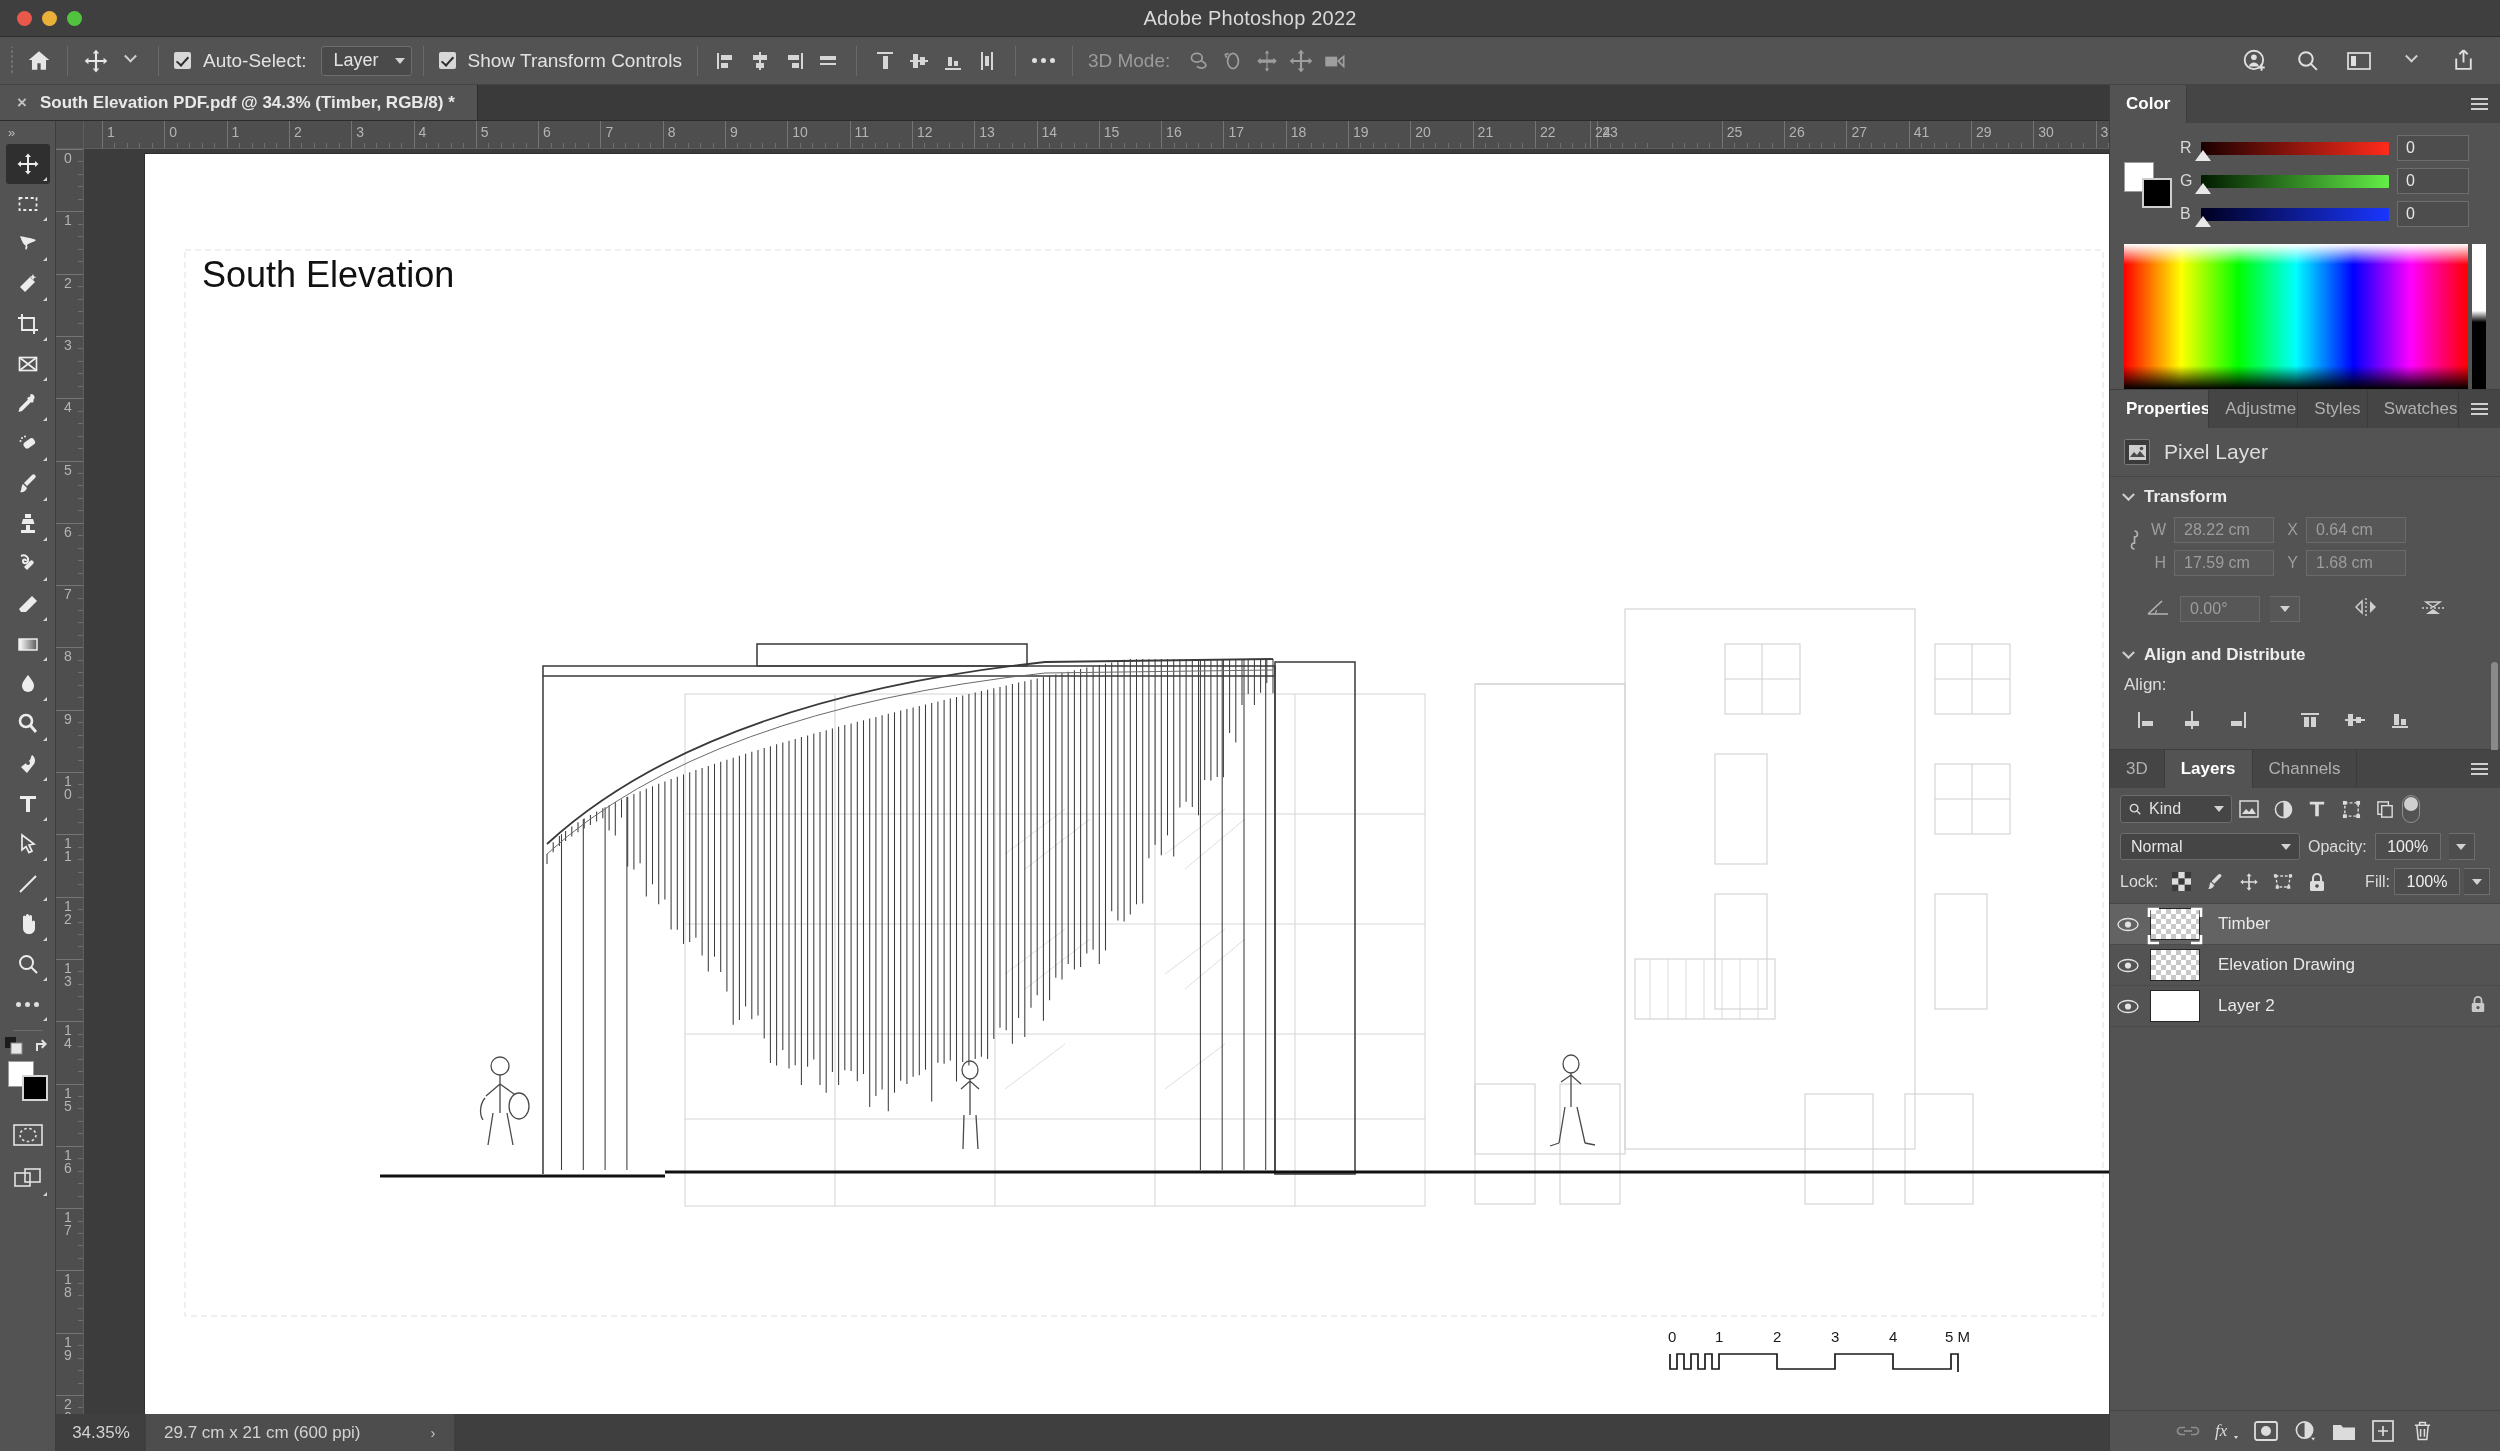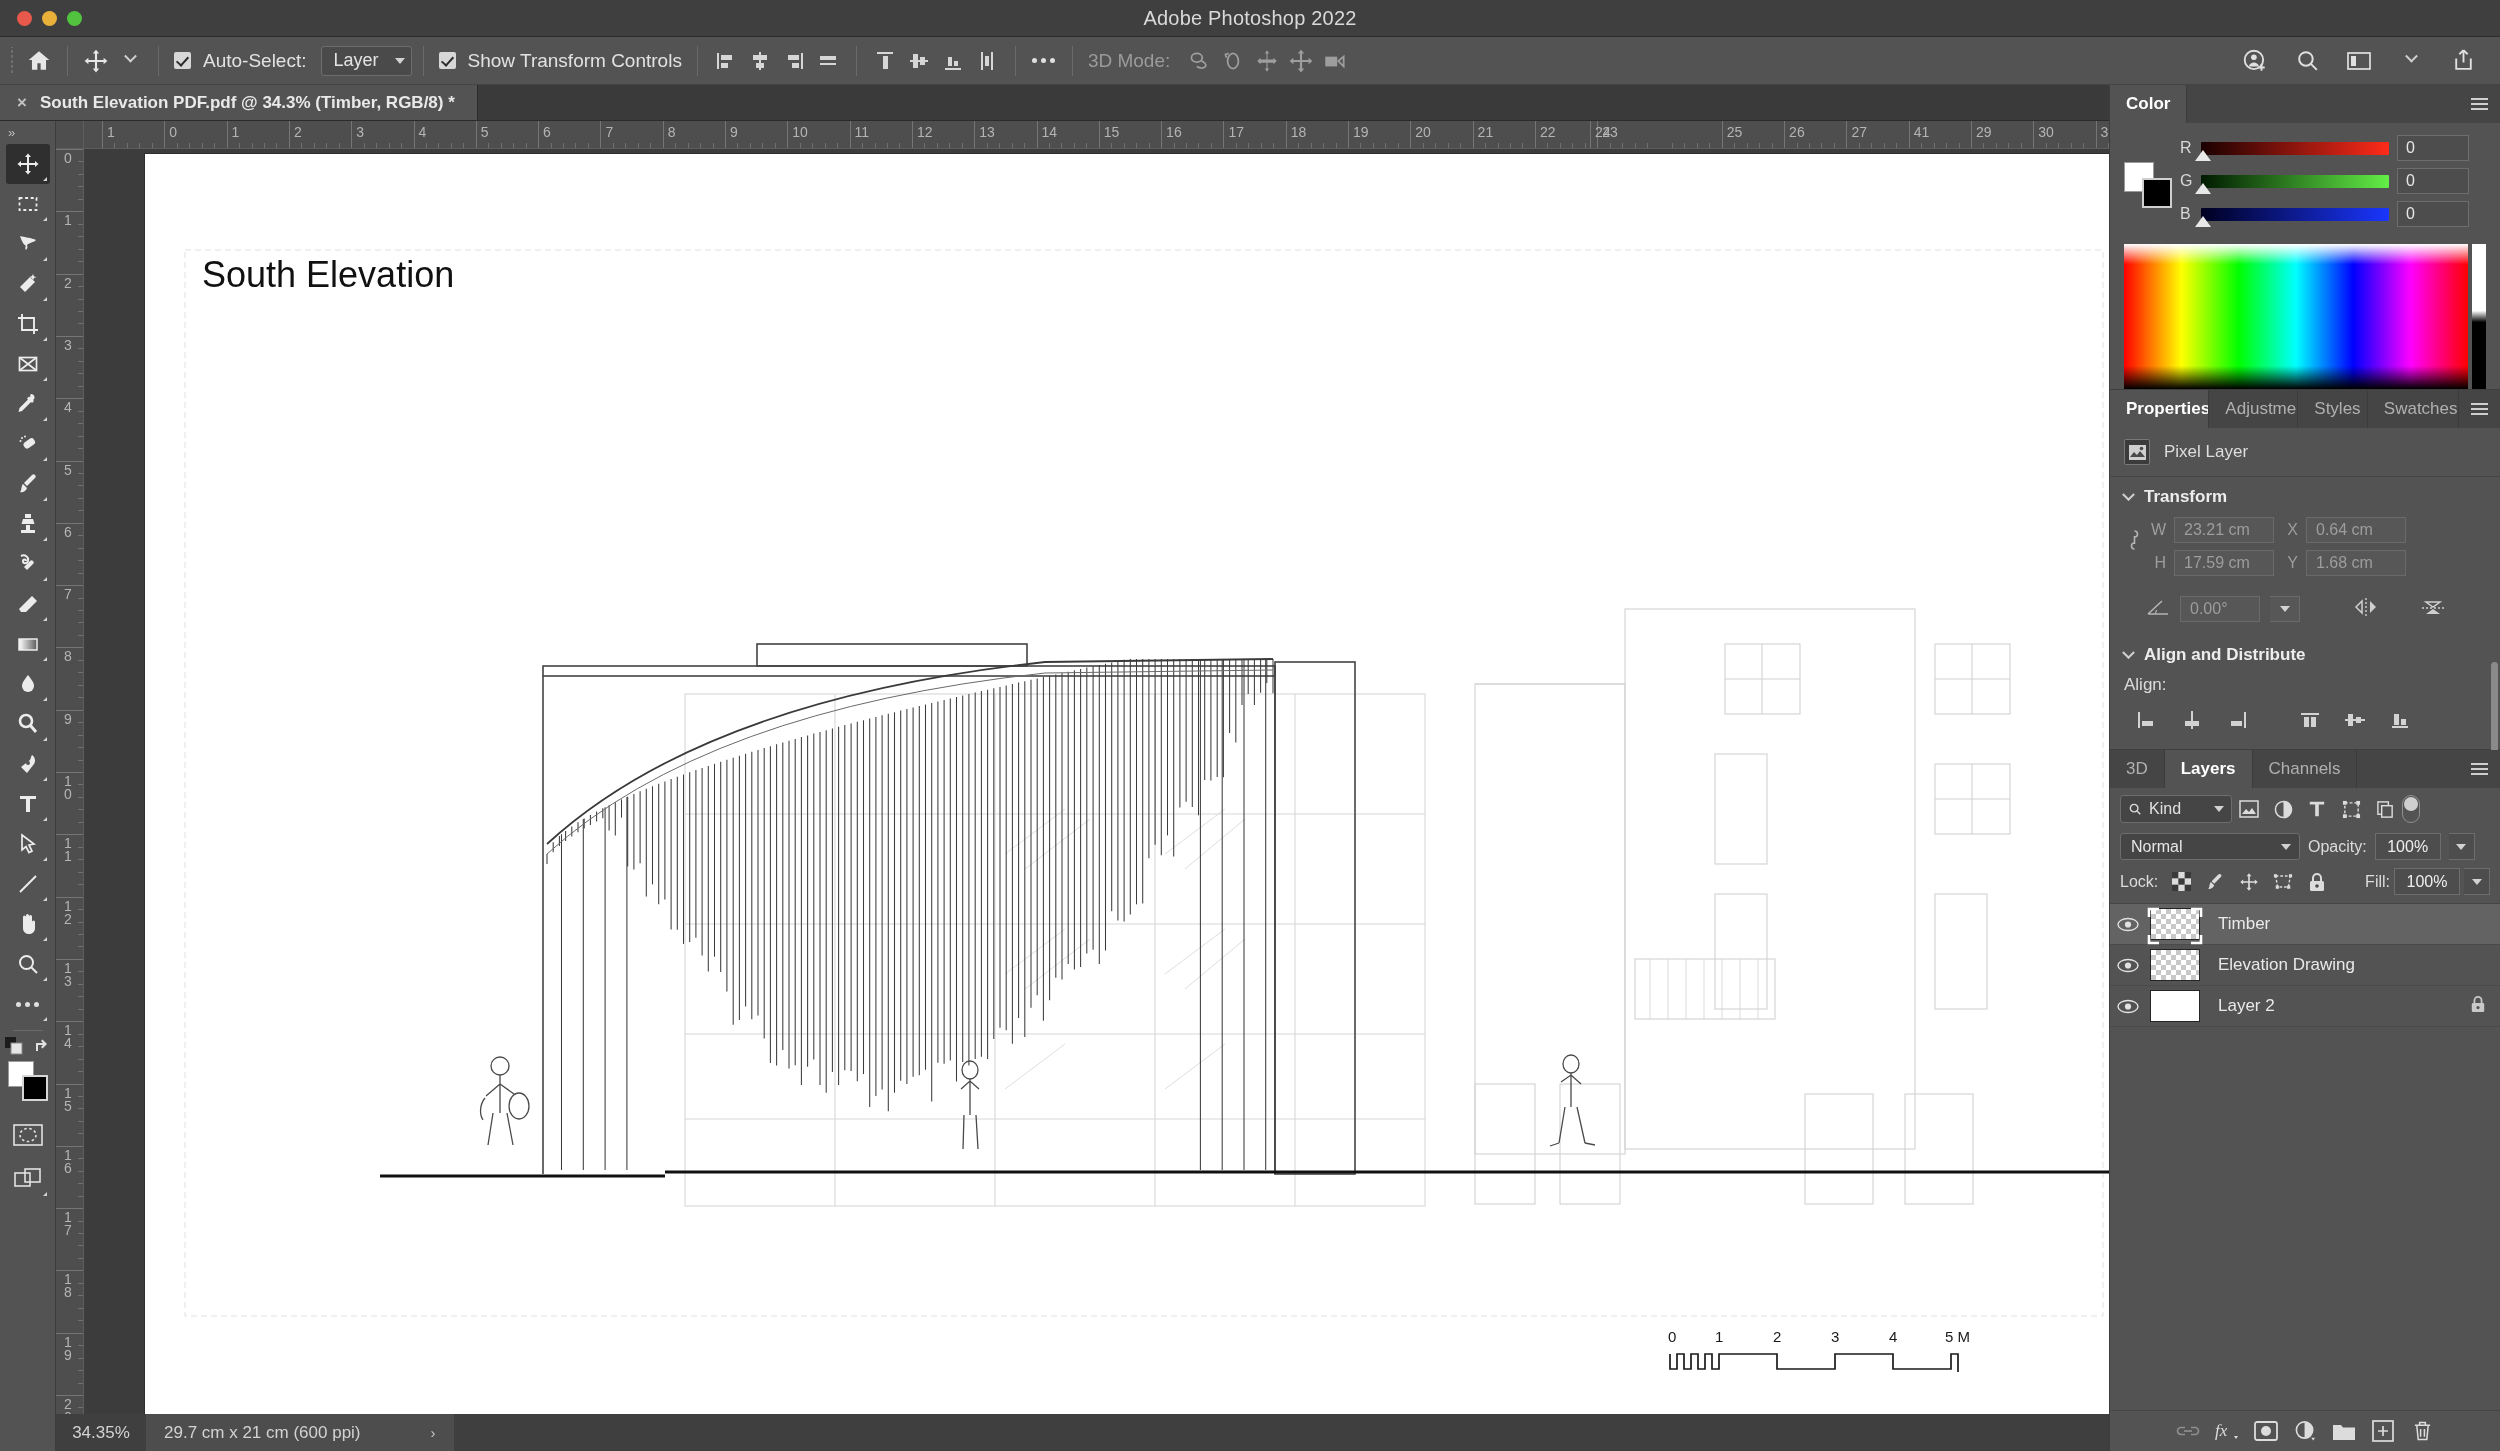--- a/index.html
+++ b/index.html
@@ -185,21 +185,21 @@
   .spectrum { margin: 10px 14px 0 14px; height: 145px; position: relative; }
   .spectrum .rainbow { position: absolute; inset: 0 18px 0 0; }
   .spectrum .greybar { position: absolute; right: 0; top: 0; width: 14px; height: 100%;
     background: linear-gradient(to bottom, #ffffff 0%, #ffffff 46%, #000000 54%, #000000 100%); }
 
   
   .props { background: #535353; }
   .prop-head { display: flex; align-items: center; gap: 14px; padding: 11px 14px; border-bottom: 1px solid #464646; }
   .prop-thumb { width: 26px; height: 26px; background: #3b3b3b; border: 1px solid #787878; border-radius: 2px;
     display: flex; align-items: center; justify-content: center; }
-  .prop-title { font-size: 17px; color: #dedede; }
+  .prop-title { font-size: 21px; color: #dedede; }
   .sect-head { display: flex; align-items: center; gap: 11px; padding: 10px 14px 6px 14px; }
   .sect-head .tw { width: 9px; height: 9px; border-right: 2px solid #cfcfcf; border-bottom: 2px solid #cfcfcf; transform: rotate(45deg) translate(-2px,-2px); }
   .sect-title { font-size: 17px; font-weight: bold; color: #ededed; }
   .tgrid { padding: 4px 14px 6px 40px; }
   .trow { display: flex; align-items: center; gap: 8px; margin-bottom: 7px; }
   .tlab { width: 16px; font-size: 16px; color: #9d9d9d; text-align: right; }
   .tfield { width: 100px; height: 26px; background: #575757; border: 1px solid #6a6a6a;
     font-size: 16px; color: #9d9d9d; display: flex; align-items: center; padding-left: 9px; }
   .transform-wrap { position: relative; }
   .chainbox { position: absolute; left: 16px; top: 14px; }
@@ -1373,21 +1373,21 @@
       <div class="transform-wrap">
         <span class="chainbox">
           <svg width="17" height="26" viewBox="0 0 17 26" fill="none" stroke="#b4b4b4" stroke-width="1.6">
               <path d="M8.5 4a3 3 0 0 1 0 6M8.5 16a3 3 0 0 0 0 6"></path>
               <path d="M8.5 9v8"></path>
             </svg>
         </span>
         <div class="tgrid">
           <div class="trow">
             <span class="tlab">W</span>
-            <span class="tfield">23.21 cm</span>
+            <span class="tfield">28.22 cm</span>
             <span class="tlab">X</span>
             <span class="tfield">0.64 cm</span>
           </div>
           <div class="trow">
             <span class="tlab">H</span>
             <span class="tfield">17.59 cm</span>
             <span class="tlab">Y</span>
             <span class="tfield">1.68 cm</span>
           </div>
         </div>

